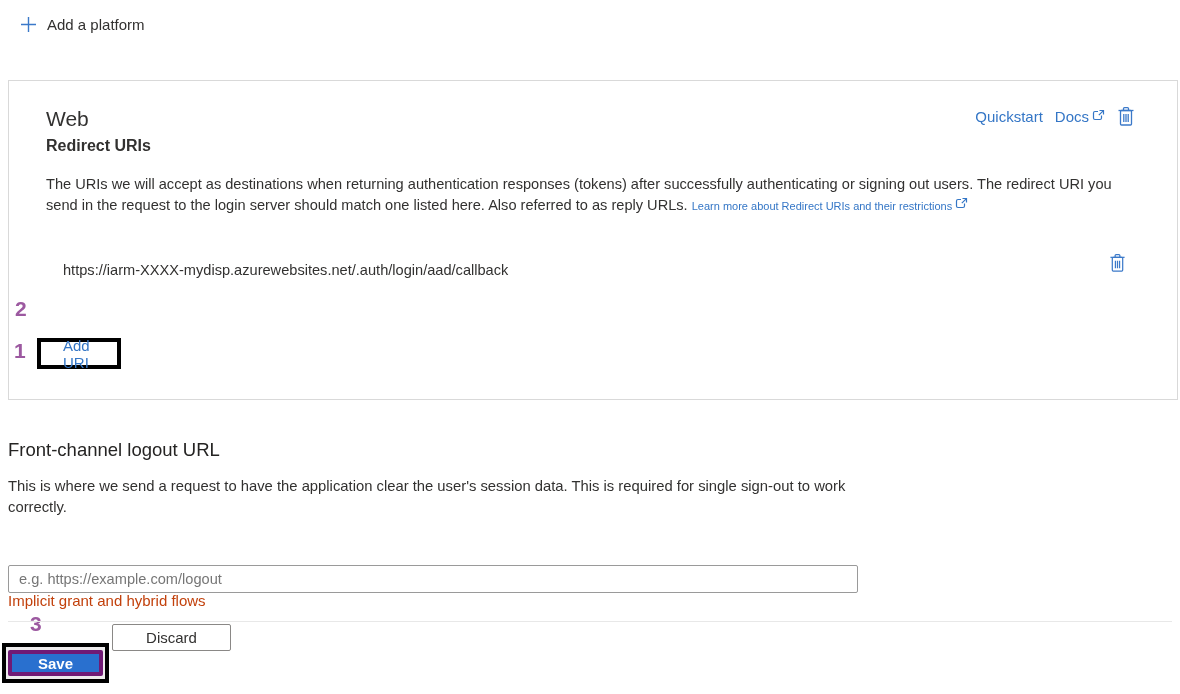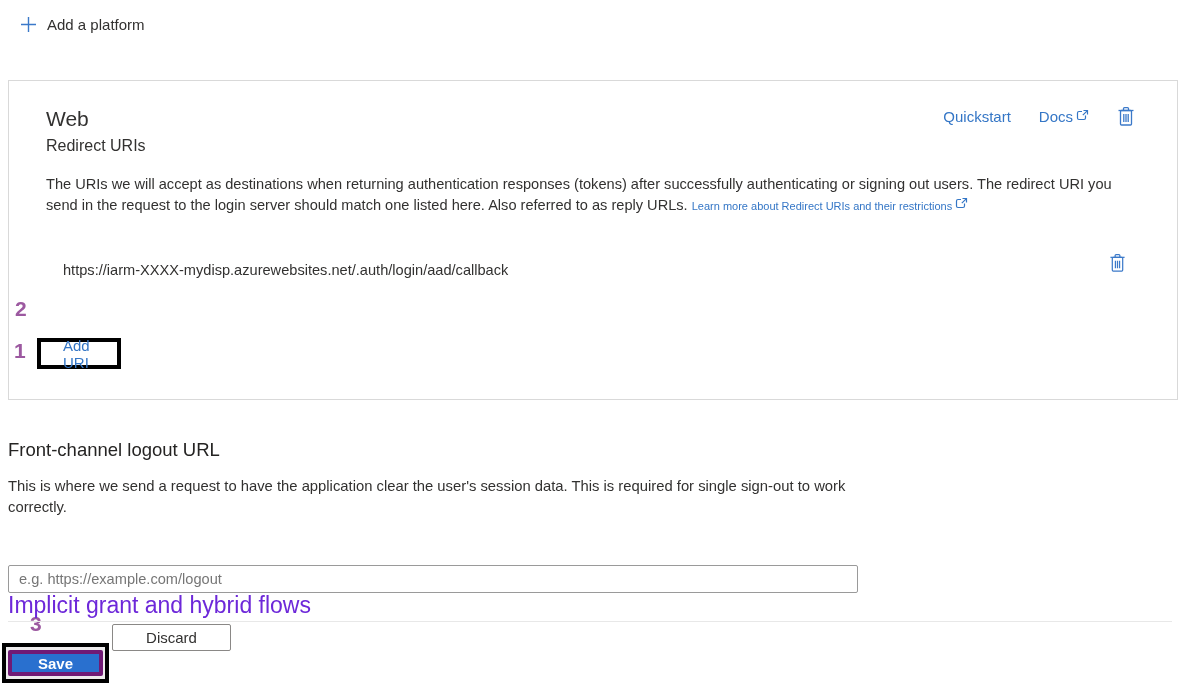--- a/index.html
+++ b/index.html
@@ -8,22 +8,22 @@
 
   .abs { position:absolute; }
 
   
   .add-platform { left:20px; top:16px; display:flex; align-items:center; gap:10px; cursor:pointer; }
   .add-platform span { font-size:15px; color:#323130; }
 
   
   .card { left:8px; top:80px; width:1170px; height:320px; border:1px solid #d9d9d9; background:#fff; }
   .card-title { position:absolute; left:37px; top:26px; font-size:21px; color:#323130; font-weight:400; }
-  .card-subtitle { position:absolute; left:37px; top:56px; font-size:16px; color:#323130; font-weight:400; }
-  .card-links { position:absolute; right:42px; top:25px; display:flex; align-items:center; gap:28px; }
+  .card-subtitle { position:absolute; left:37px; top:56px; font-size:16px; color:#323130; font-weight:700; }
+  .card-links { position:absolute; right:42px; top:25px; display:flex; align-items:center; gap:12px; }
   .link { color:#3476c6; font-size:15px; text-decoration:none; cursor:pointer; }
   .ext-icon { display:inline-block; margin-left:3px; }
 
   .card-desc { position:absolute; left:37px; top:93px; width:1088px; font-size:14.6px; line-height:21px; color:#323130; }
   .card-desc .link { font-size:11px; }
 
   .uri-row1 { position:absolute; left:54px; top:181px; font-size:14.6px; color:#323130; }
   .uri-row1-trash { position:absolute; left:1100px; top:172px; }
 
   
@@ -40,21 +40,21 @@
   .num1 { left:14px; top:339px; }
   .num2 { left:15px; top:297px; }
   .num3 { left:30px; top:612px; }
 
   
   .fc-title { left:8px; top:439px; font-size:18.5px; font-weight:400; color:#252423;text-align:center; }
   .fc-desc { left:8px; top:476px; width:860px; font-size:14.8px; line-height:21px; color:#323130; }
   .fc-input { left:8px; top:530px; width:850px; height:28px; border:1px solid #9a9a9a; border-radius:2px; font-size:14.6px; color:#323130; padding:0 10px; font-family:"Liberation Sans", sans-serif; outline:none;margin-top:35px; }
   .fc-input::placeholder { color:#767676; opacity:1; }
 
-  .ig-title { left:8px; top:592px; font-size:23px; font-weight:400; color:#6d28d9; }
+  .ig-title { left:8px; top:592px; font-size:15px; font-weight:400; color:#c2410c; }
   .divider { left:8px; top:621px; width:1164px; height:1px; background:#e8e8e8; }
 
   
   .ann-rect3 { position:absolute; left:2px; top:643px; width:107px; height:40px; background:#edebec; display:flex; align-items:center; justify-content:center; }
   .btn-save { width:95px; height:26px; background:#2970cf; color:#fff; border:4px solid #701a75; border-radius:2px; font-size:15px; font-weight:700; font-family:"Liberation Sans", sans-serif; cursor:pointer; }
   .btn-discard { position:absolute; left:112px; top:624px; width:119px; height:27px; background:#fff; color:#323130; border:1px solid #8a8886; border-radius:2px; font-size:15px; font-family:"Liberation Sans", sans-serif; cursor:pointer; }
 
   svg { display:block; }
 </style>
 </head>

